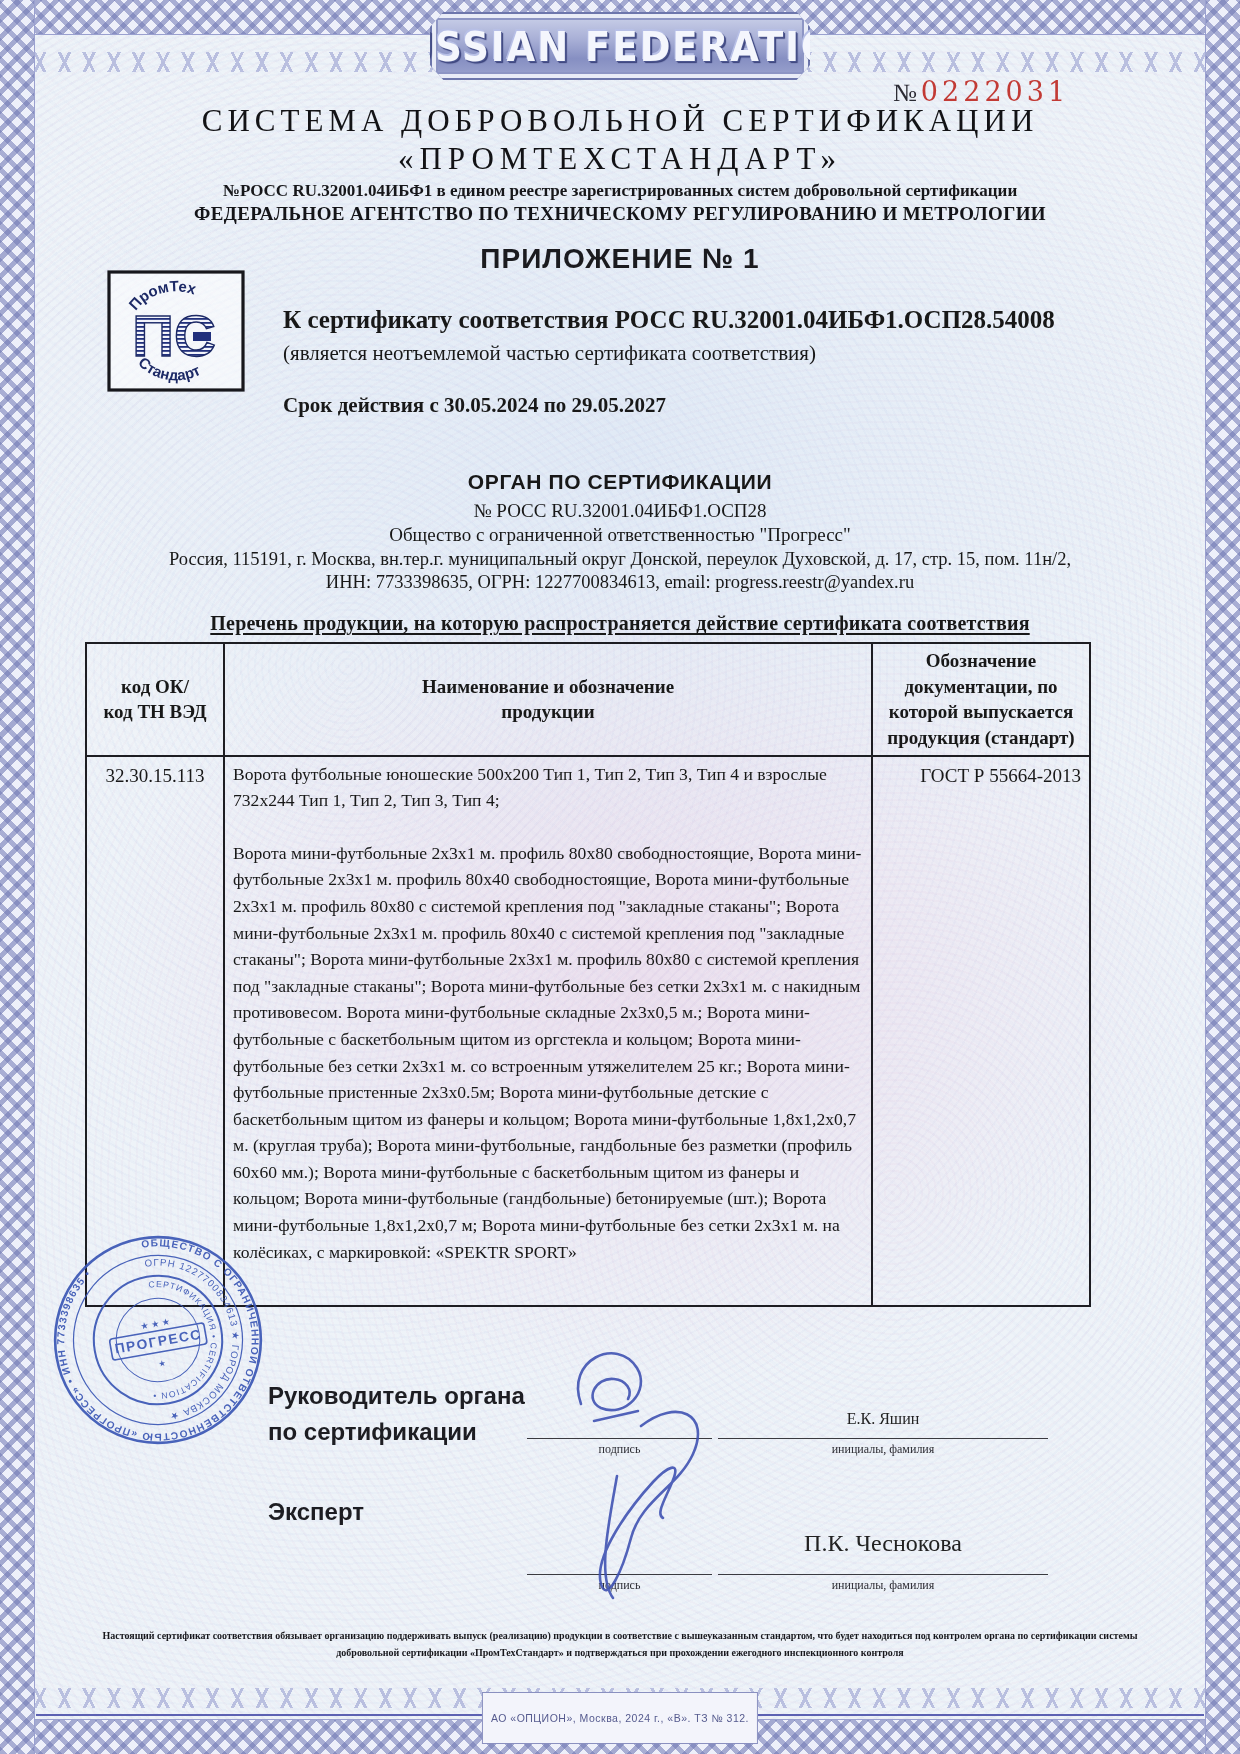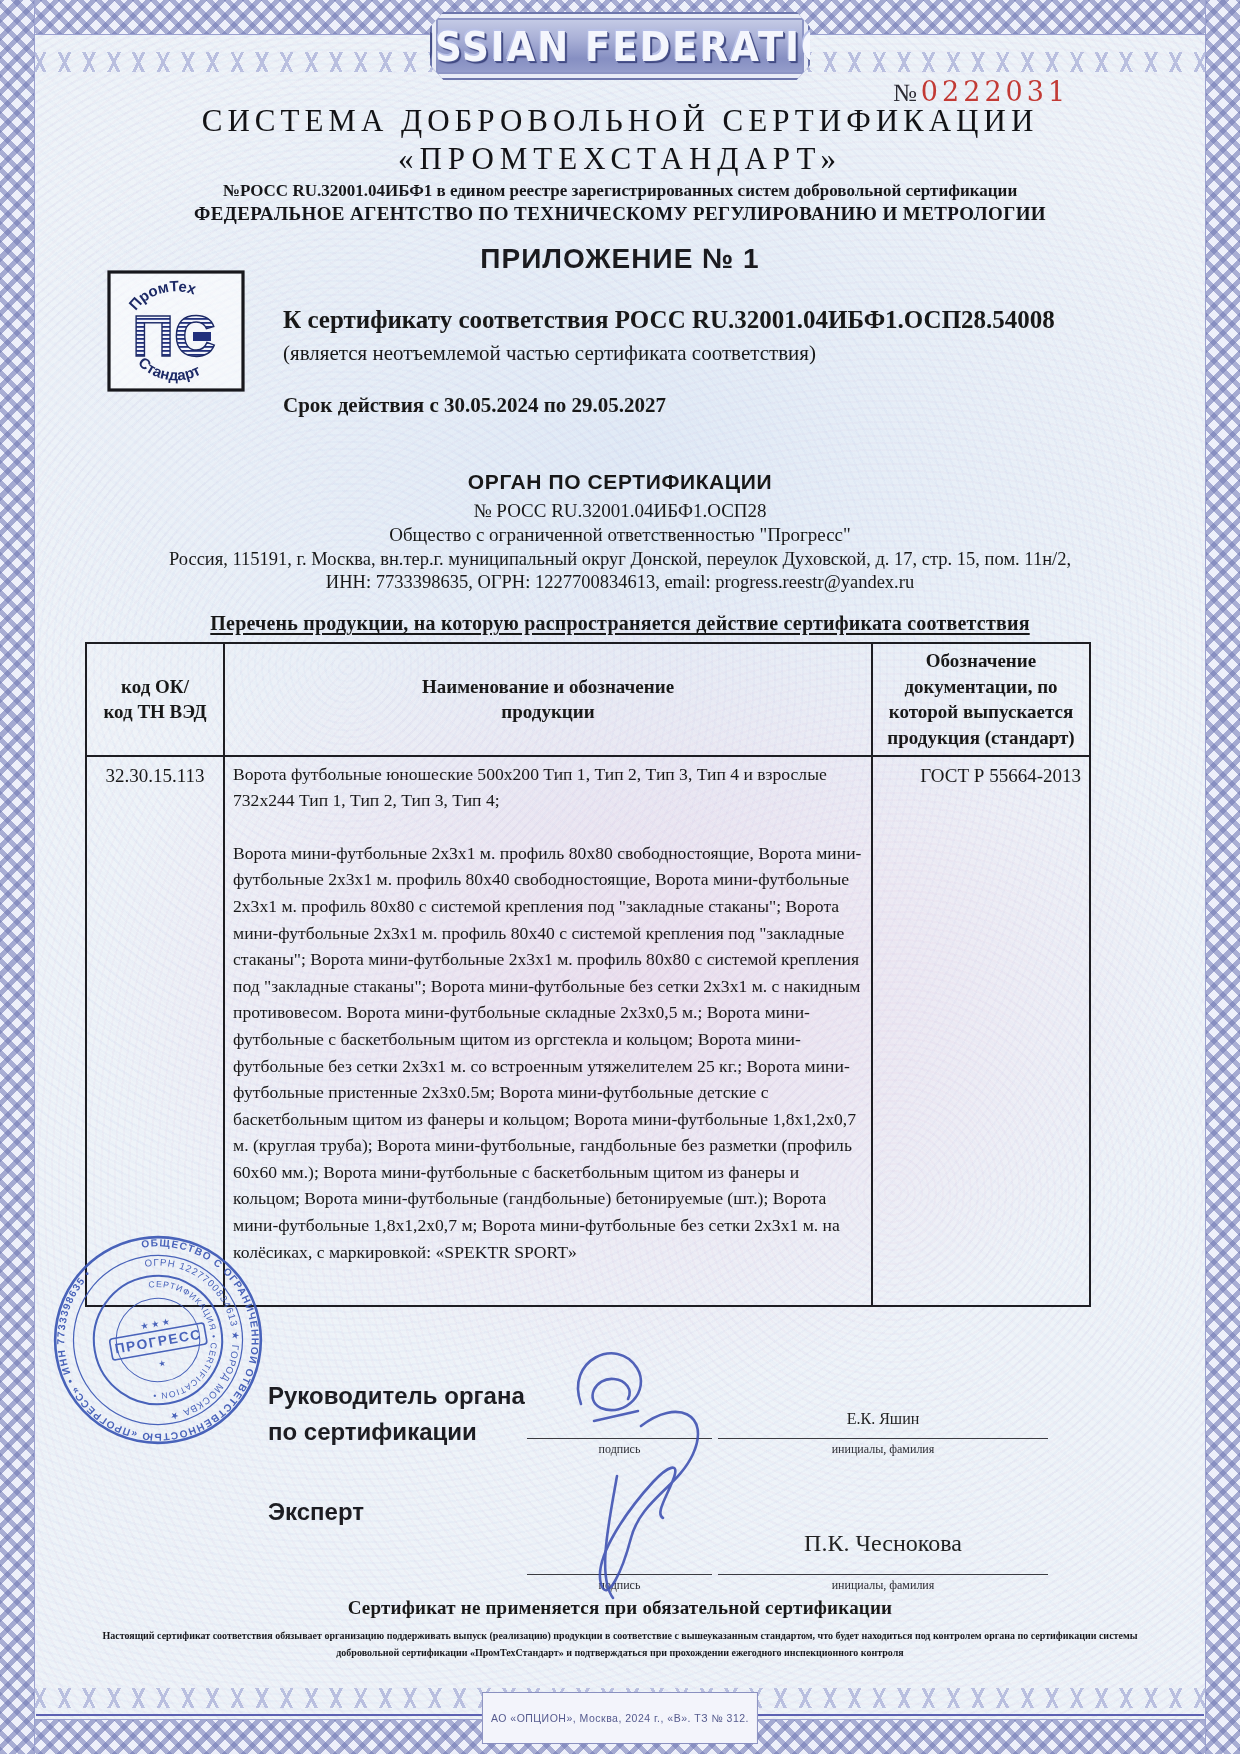--- a/index.html
+++ b/index.html
@@ -248,18 +248,17 @@
           <textPath href="#stI">СЕРТИФИКАЦИЯ • CERTIFICATION •</textPath>
         </text>
         <text x="110" y="97" text-anchor="middle" font-size="9">★ ★ ★</text>
         <rect x="63" y="101" width="94" height="21" rx="3" fill="none" stroke="#3b57b5" stroke-width="1.6"></rect>
         <text x="110" y="116" text-anchor="middle" font-size="13.5" font-weight="bold" letter-spacing="1.5">ПРОГРЕСС</text>
         <text x="110" y="136" text-anchor="middle" font-size="8">★</text>
       </g>
     </svg>
   </div>
 
-  <div class="abs center serif note-bold">Сертификат не применяется при обязательной сертификации</div>
   <div class="abs serif note-small">Настоящий сертификат соответствия обязывает организацию поддерживать выпуск (реализацию) продукции в соответствие с вышеуказанным стандартом, что будет находиться под контролем органа по сертификации системы добровольной сертификации «ПромТехСтандарт» и подтверждаться при прохождении ежегодного инспекционного контроля</div>
 
   <div class="footer-box">АО «ОПЦИОН», Москва, 2024 г., «В». ТЗ № 312.</div>
 
 </div>
 
 </body></html>

